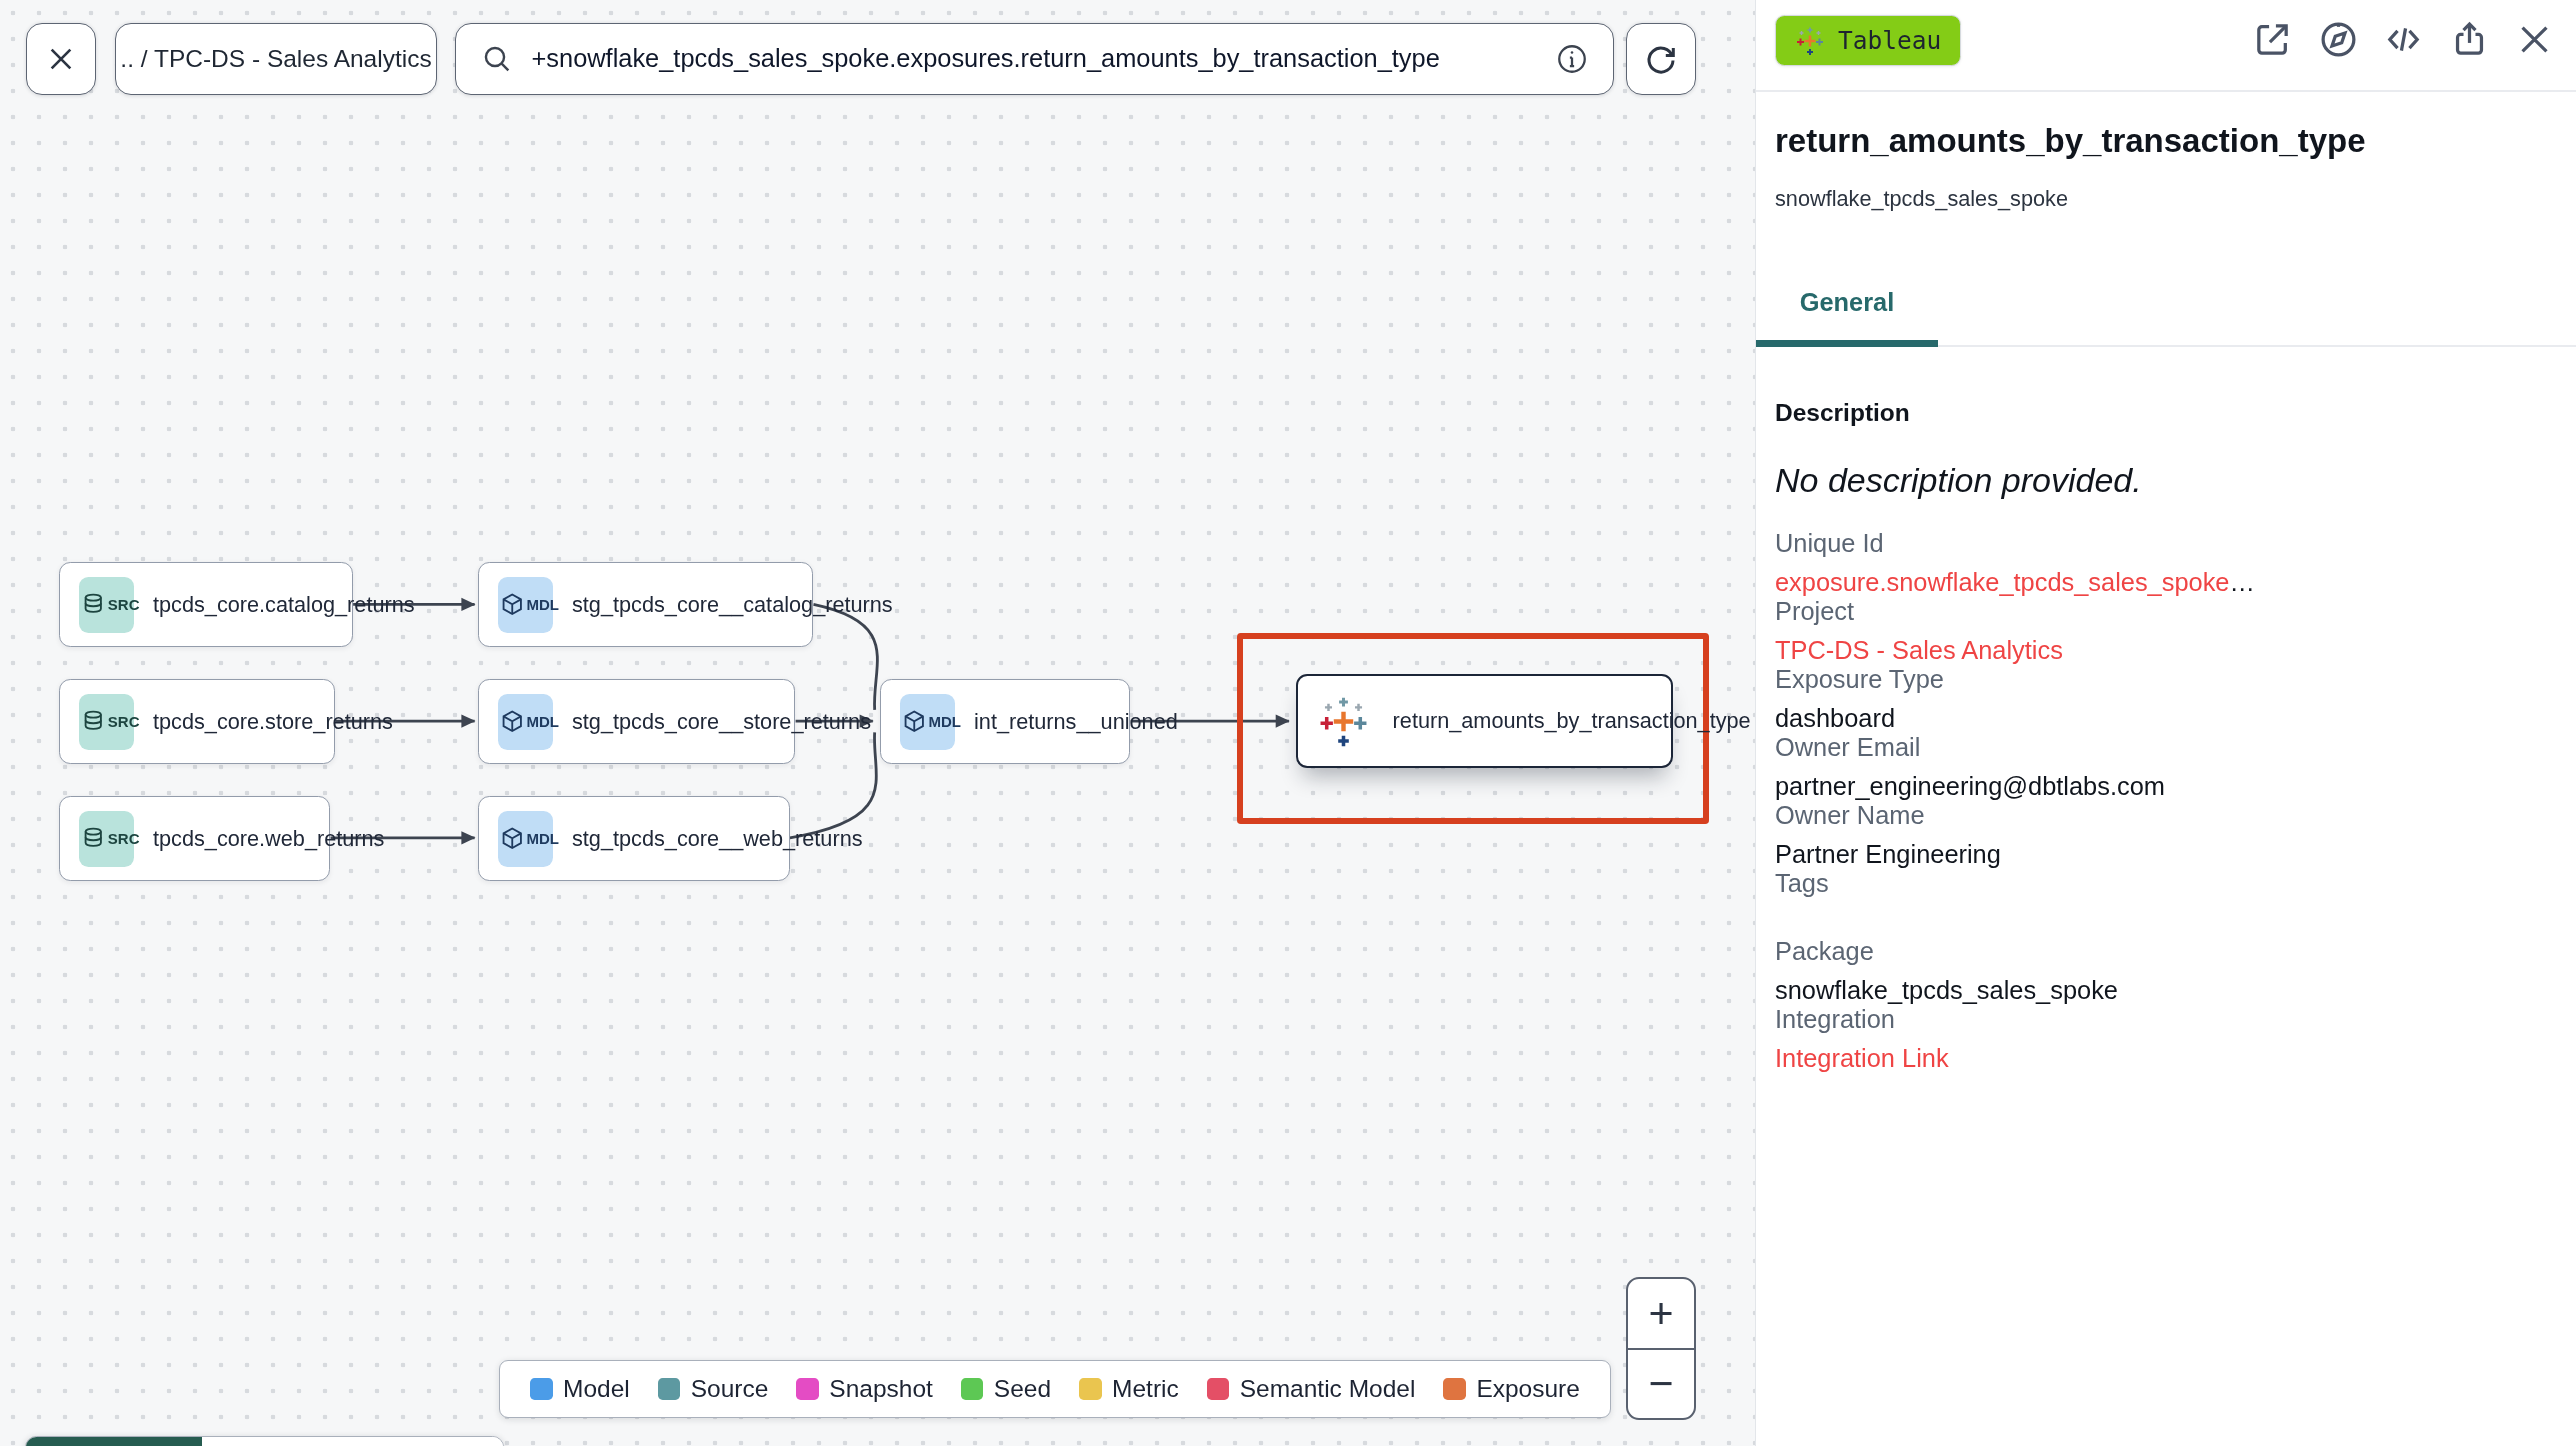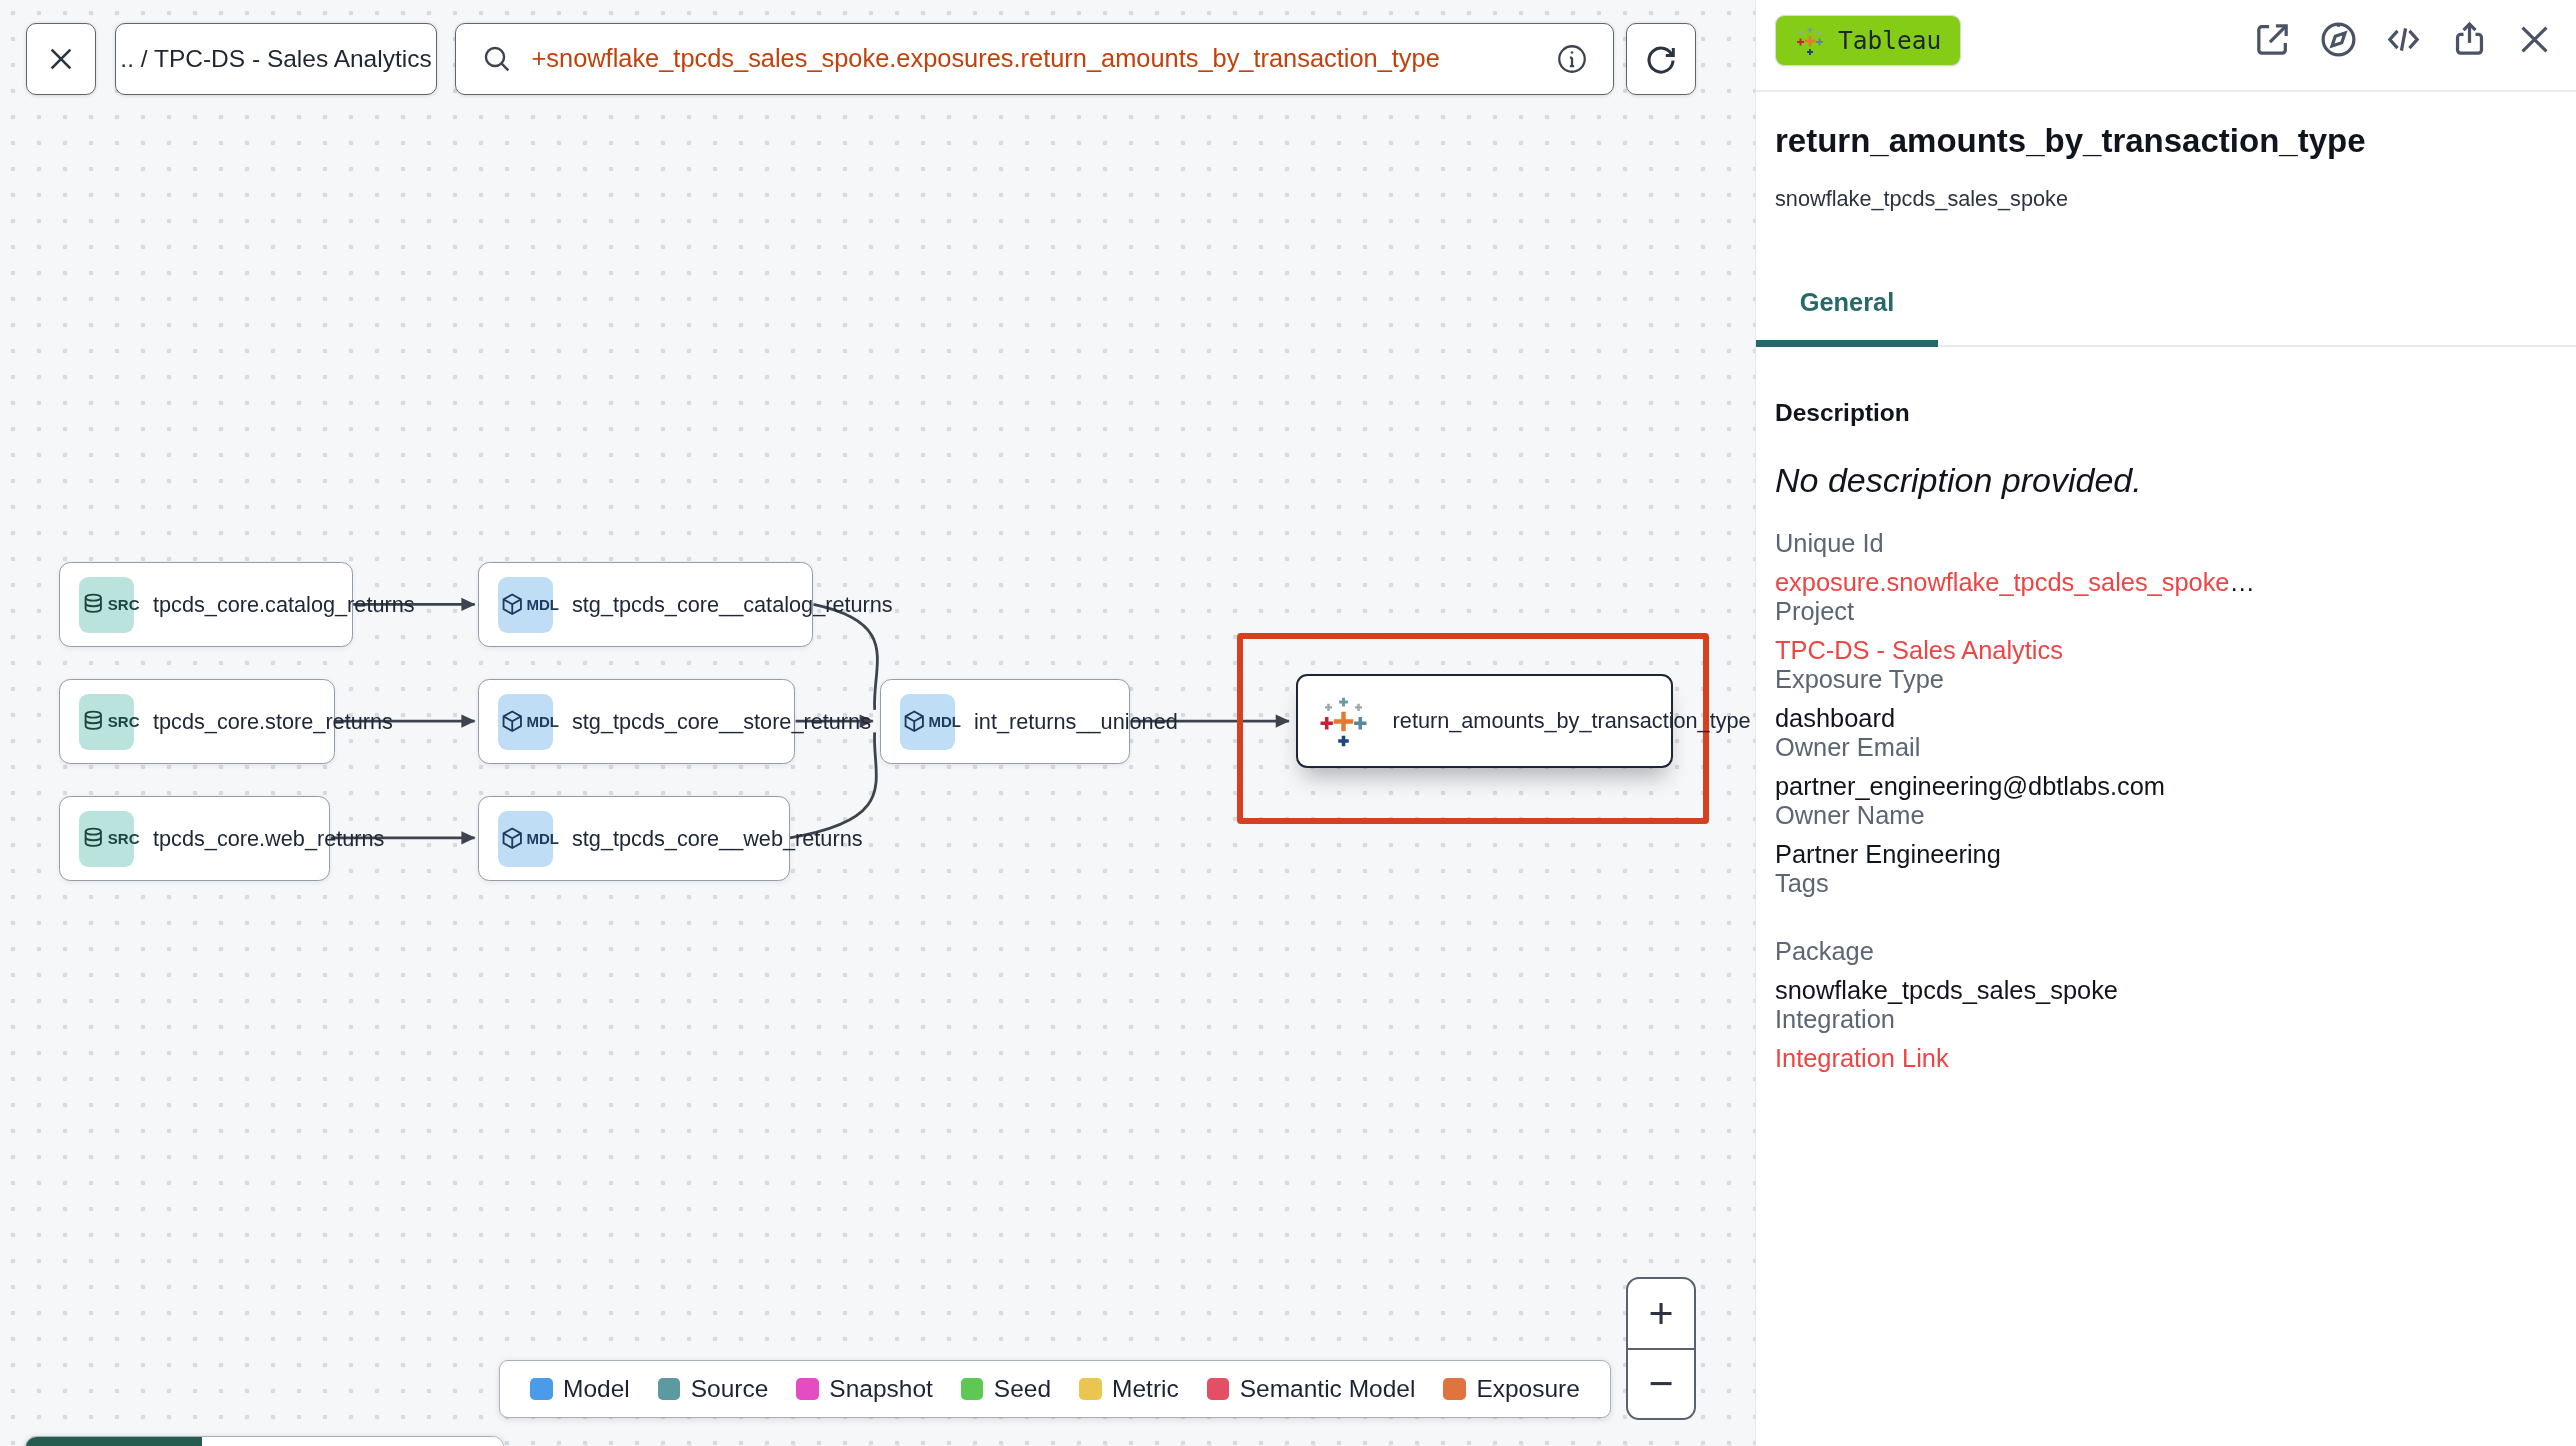--- a/index.html
+++ b/index.html
@@ -11,28 +11,28 @@
   
   .canvas {
     position:absolute; left:0; top:0; width:1755px; height:1446px;
     background-color:#f6f7f8;
     background-image: radial-gradient(circle, #d7dade 2.1px, transparent 2.6px);
     background-size:26px 26px;
   }
   .edges { position:absolute; left:0; top:0; width:1755px; height:1446px; }
   
   .tb {
-    position:absolute; background:#fff; border:1.9px solid #5d6573; border-radius:10px;
+    position:absolute; background:#fff; border:1.9px solid #5d6573; border-radius:16px;
     box-shadow:0 0.9px 3.8px rgba(20,28,45,.14);
     display:flex; align-items:center; justify-content:center;
   }
   .btn-close { left:26px; top:22.6px; width:70px; height:72px; cursor:pointer; }
   .breadcrumb { left:115px; top:22.6px; width:322px; height:72px; font-size:24.5px; color:#1f2733; cursor:pointer; }
   .searchbox { left:455px; top:22.6px; width:1159px; height:72px; justify-content:flex-start; padding:0 24.5px; gap:19px; }
-  .search-text { font-size:25.4px; color:#c2410c; white-space:nowrap; flex:1 1 auto; overflow:hidden; }
+  .search-text { font-size:25.4px; color:#0f172a; white-space:nowrap; flex:1 1 auto; overflow:hidden; }
   .btn-refresh { left:1626px; top:22.6px; width:70px; height:72px; cursor:pointer; }
   .icon { display:inline-flex; flex:0 0 auto; }
   
   .node {
     position:absolute; height:85px; background:#fff; border:1.9px solid #939cab; border-radius:11.3px;
     display:flex; align-items:center; padding:0 19px; gap:19px;
     box-shadow:0 1.9px 5.6px rgba(25,32,45,.07); cursor:pointer;
   }
   .nb { width:55px; height:56px; border-radius:9.4px; display:flex; flex-direction:row;
         align-items:center; justify-content:center; font-size:15px; font-weight:700; line-height:1; gap:1.9px; flex:0 0 auto;padding-left:8px; }

